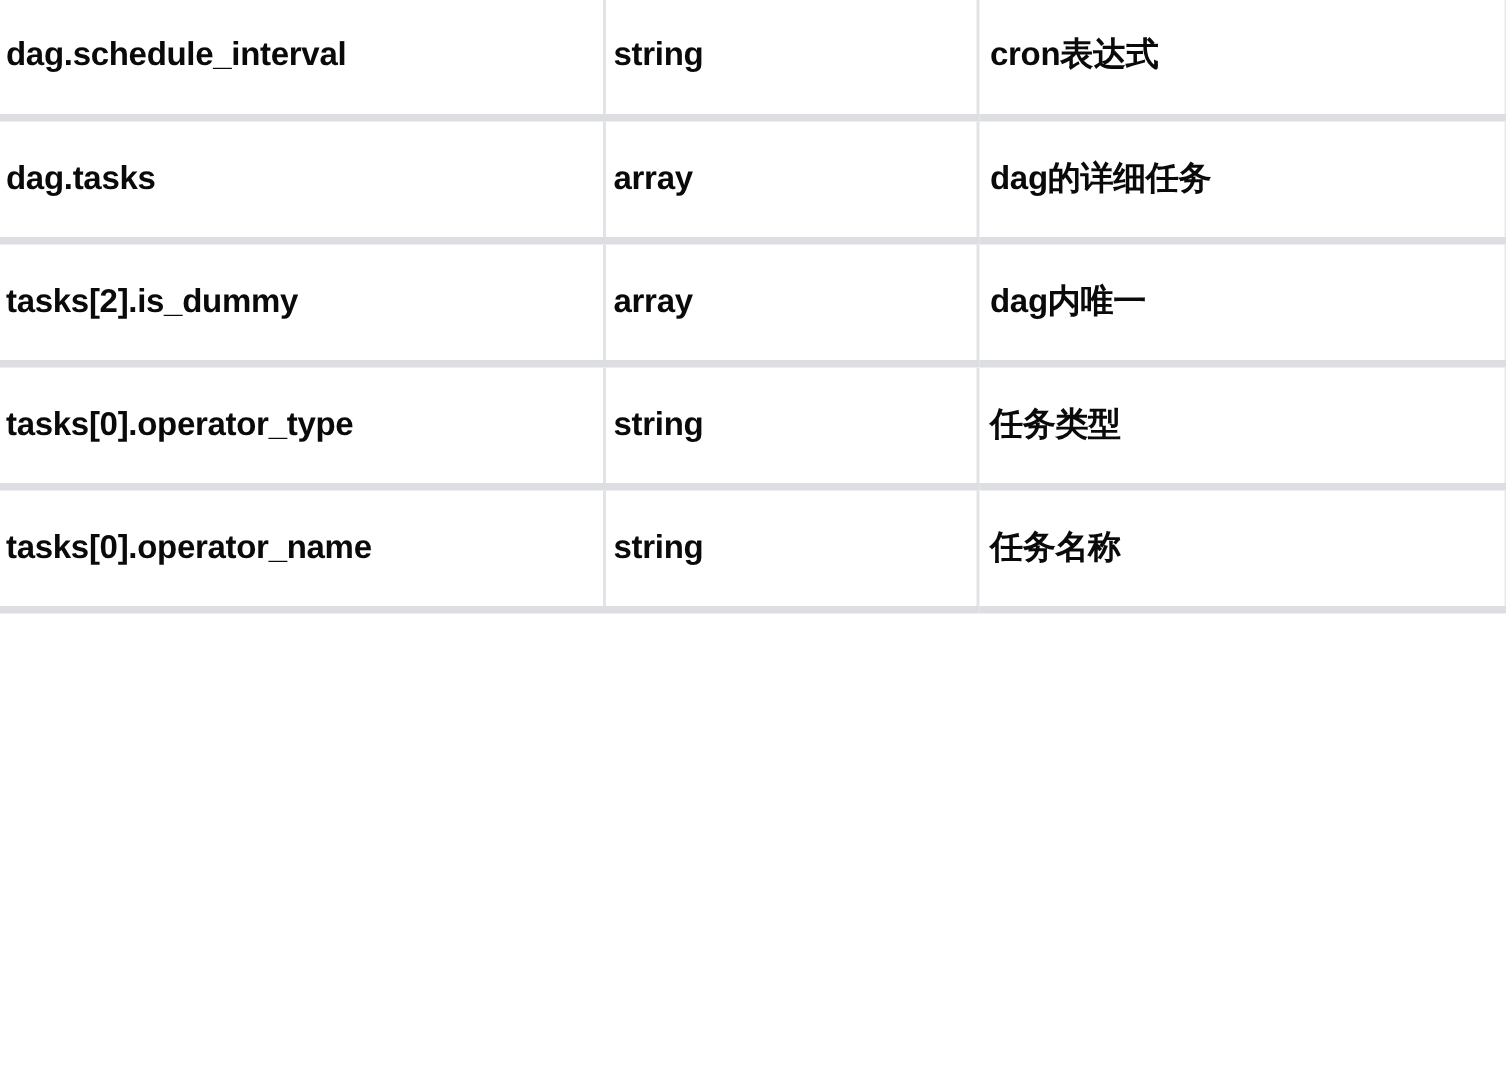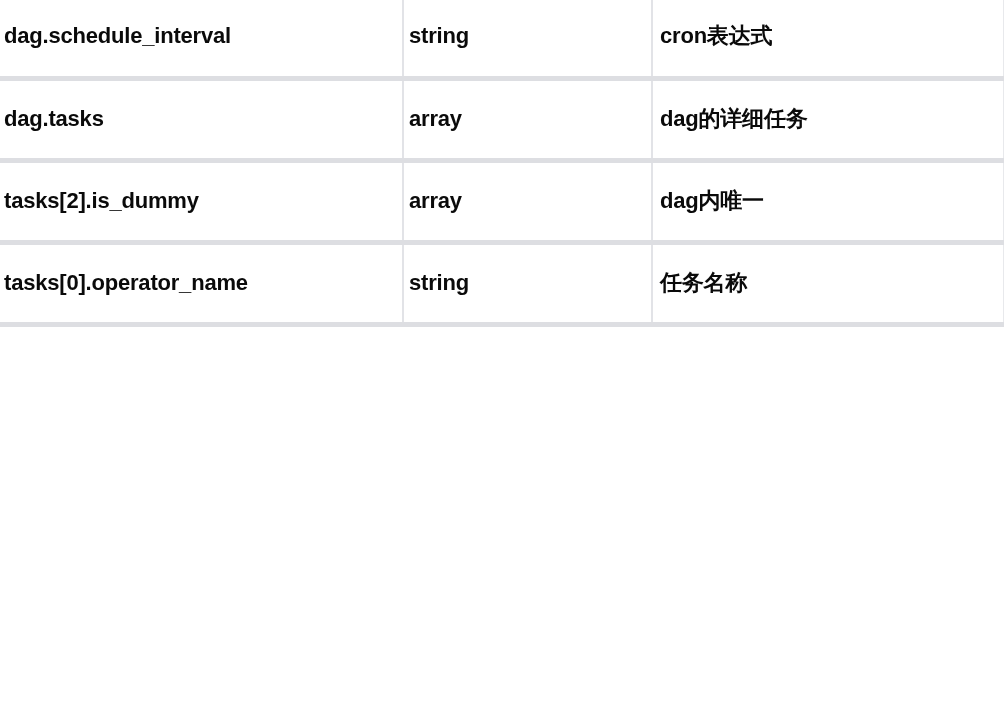--- a/index.html
+++ b/index.html
@@ -83,20 +83,25 @@
 
 
 
 
     <tr>
       <td class="cell-field">tasks[2].is_dummy</td>
       <td class="cell-type">array</td>
       <td class="cell-desc">dag内唯一</td>
     </tr>
 
+    <tr>
+      <td class="cell-field">tasks[0].operator_type</td>
+      <td class="cell-type">string</td>
+      <td class="cell-desc">任务类型</td>
+    </tr>
 
     <tr>
       <td class="cell-field">tasks[0].operator_name</td>
       <td class="cell-type">string</td>
       <td class="cell-desc">任务名称</td>
     </tr>
 
   </tbody>
 </table>
 

